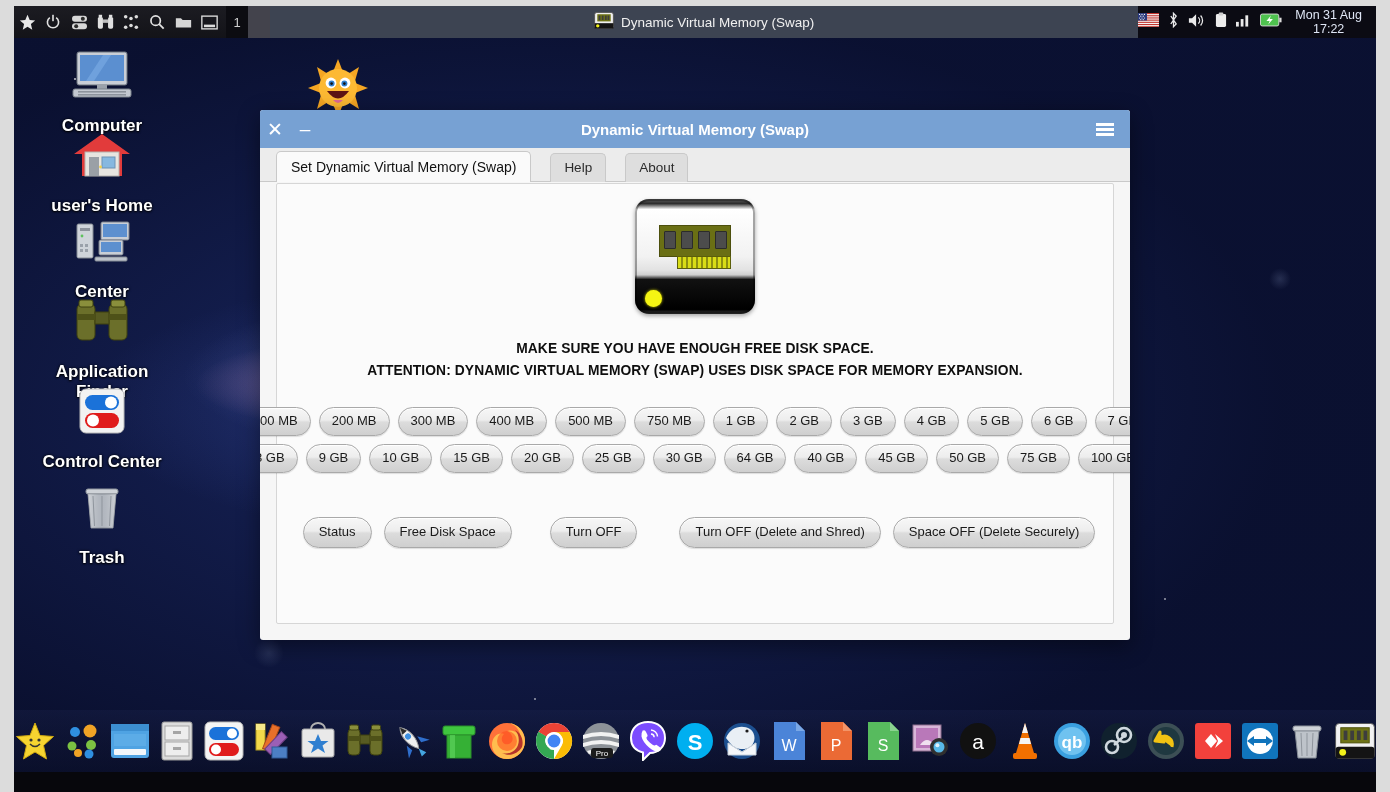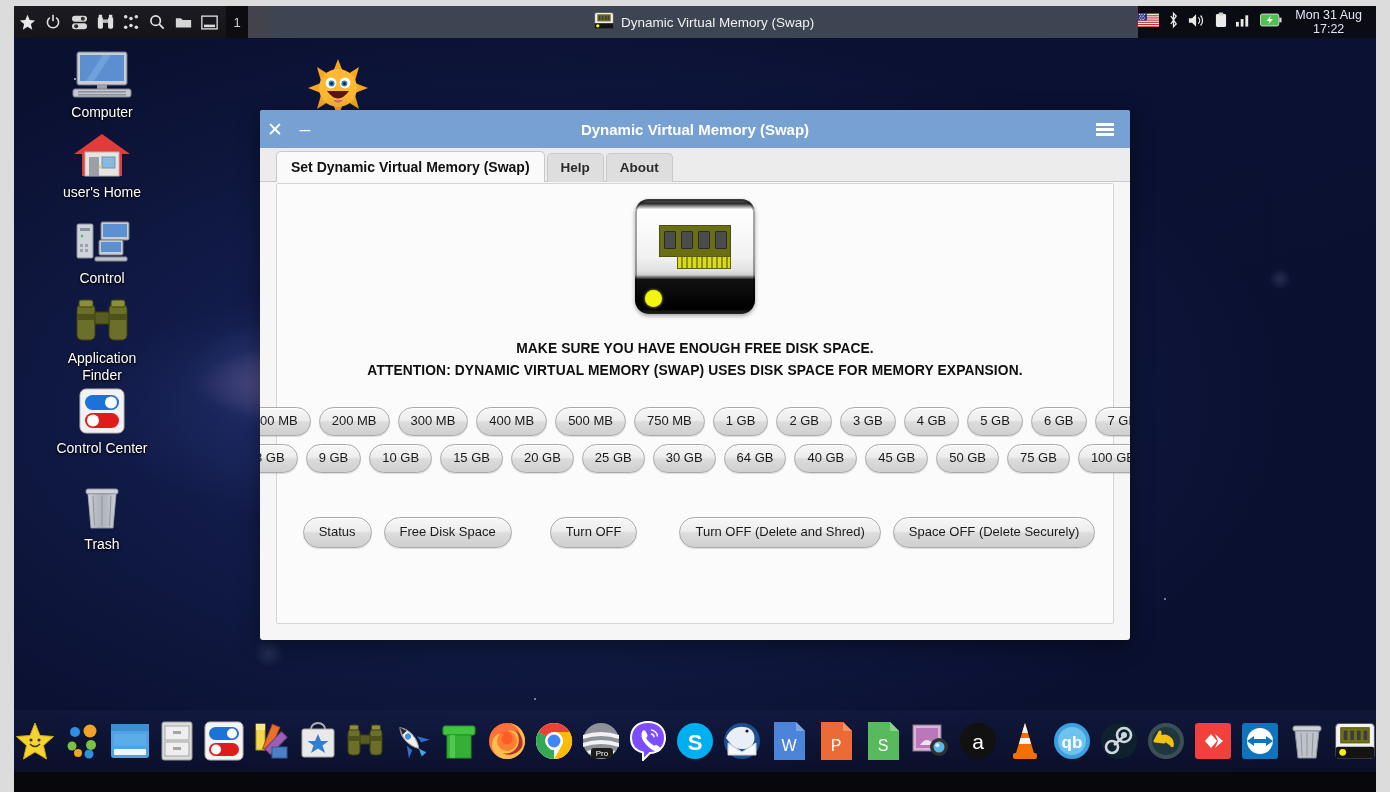--- a/index.html
+++ b/index.html
@@ -76,21 +76,21 @@
     position:absolute; left:0; right:0; text-align:center;
     font-size:15px; font-weight:bold; color:#ffffff; pointer-events:none;
   }
   #menu-btn {
     position:absolute; right:8px; top:0; width:34px; height:38px;
     display:flex; align-items:center; justify-content:center;
   }
   #menu-btn .bar { width:18px; height:3px; background:#fff; margin:2px 0; display:block;}
   #tabstrip {
     height:34px; background:#ececec; display:flex; align-items:flex-end;
-    padding-left:16px; gap:2px; border-bottom:1px solid #c9c9c9;font-weight:bold;
+    padding-left:16px; gap:19px; border-bottom:1px solid #c9c9c9;
   }
   .tab {
     font-size:13.5px; color:#2b2b2b;
     padding:7px 13px 6px; border:1px solid #c9c9c9; border-bottom:none;
     border-radius:5px 5px 0 0; background:#dedede; position:relative; top:1px;
     line-height:1.1;
   }
   .tab.active { background:#fafafa; color:#111; font-size:14px; padding:8px 14px 7px; }
   #win-body {
     position:absolute; left:16px; right:16px; top:73px; bottom:16px;
@@ -162,21 +162,21 @@
   }
   #dock-strip-bottom {
     position:absolute; left:14px; bottom:0; width:1362px; height:20px;
     background:#07070c;
   }
   
   .desk-icon {
     position:absolute; width:124px; text-align:center; color:#fff;
   }
   .desk-icon .lbl {
-    margin-top:4px; font-size:14px; font-weight:normal; color:#ffffff;
+    margin-top:16px; font-size:17px; font-weight:bold; color:#ffffff;
     text-shadow: 0 1px 2px rgba(0,0,0,.95), 0 0 3px rgba(0,0,0,.9);
     line-height:1.2;
   }
   .desk-icon .gfx { height:50px; display:flex; align-items:flex-end; justify-content:center; }
 </style>
 </head>
 <body>
 
 <div id="screen">
 
@@ -228,21 +228,21 @@
             <rect x="14" y="26" width="3" height="3" fill="#9aa1aa"></rect>
           <rect x="9" y="31" width="3" height="3" fill="#9aa1aa"></rect>
             <rect x="14" y="31" width="3" height="3" fill="#9aa1aa"></rect>
           <rect x="30" y="4" width="28" height="18" rx="1.5" fill="#c8ced6" stroke="#787f89"></rect>
           <rect x="32" y="6" width="24" height="13" fill="#5d90cf"></rect>
           <rect x="28" y="22" width="24" height="15" rx="1.5" fill="#c8ced6" stroke="#787f89"></rect>
           <rect x="30" y="24" width="20" height="10" fill="#5d90cf"></rect>
           <rect x="24" y="39" width="32" height="4" rx="1" fill="#bcc2ca" stroke="#868d96"></rect>
         </svg>
       </div>
-      <div class="lbl">Control</div>
+      <div class="lbl">Center</div>
     </div>
 
     <div class="desk-icon" style="left:26px;top:258px;">
       <div class="gfx">
         <svg width="58" height="50" viewBox="0 0 58 50">
           <rect x="4" y="8" width="18" height="36" rx="5" fill="#6b6f2a" stroke="#3e410f"></rect>
           <rect x="36" y="8" width="18" height="36" rx="5" fill="#6b6f2a" stroke="#3e410f"></rect>
           <rect x="22" y="16" width="14" height="12" fill="#585b22" stroke="#3e410f"></rect>
           <rect x="4" y="18" width="18" height="6" fill="#4e5118"></rect>
           <rect x="36" y="18" width="18" height="6" fill="#4e5118"></rect>

